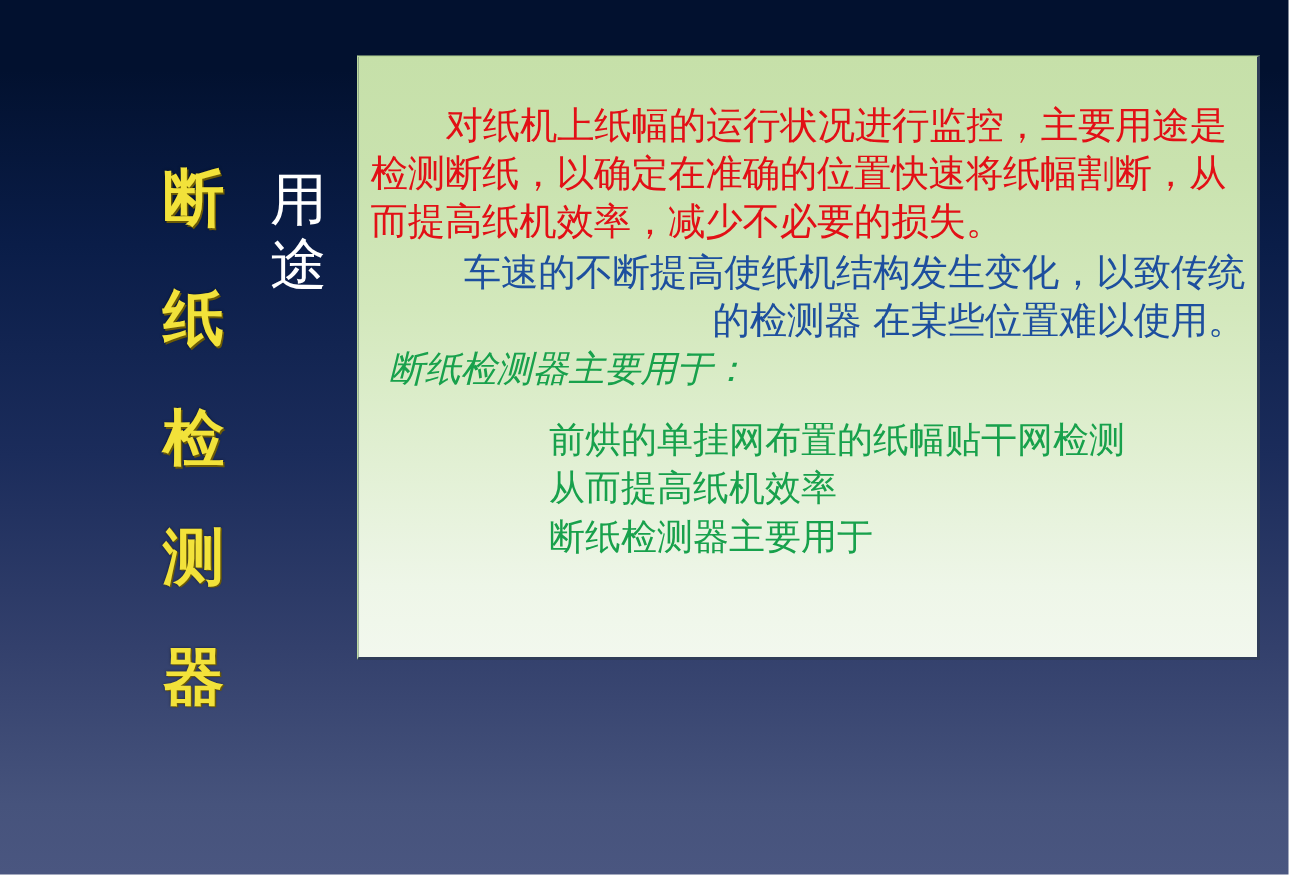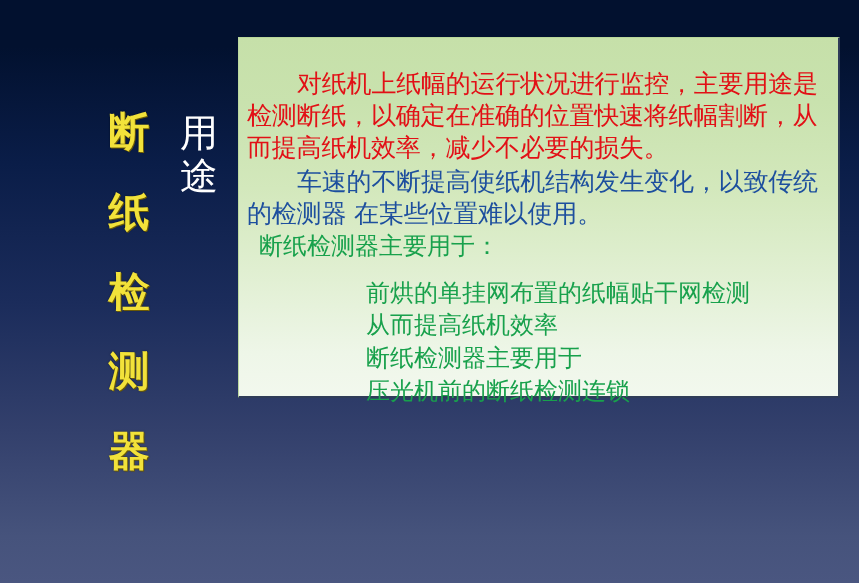--- a/index.html
+++ b/index.html
@@ -65,21 +65,21 @@
     text-align: center;
   }
   #subtitle .st-char { display: block; }
 
   
   #content-panel {
     position: absolute;
     left: 238px;
     top: 37px;
     width: 602px;
-    height: 361px;
+    height: 403px;
     background: linear-gradient(to bottom,
         #c6e0a9 0%,
         #c9e2ae 18%,
         #d3e8bc 42%,
         #e2f0d4 68%,
         #eef6e8 88%,
         #f2f8ee 100%);
     border-top: 1px solid #b9d79a;
     border-left: 1px solid #bcd9a0;
     border-right: 2px solid #2f3c58;
@@ -104,27 +104,29 @@
     letter-spacing: -0.2px;
     margin-bottom: 2px;
   }
 
   #para-speed {
     color: #1d4f9e;
     font-size: 25px;
     text-indent: 50px;
     letter-spacing: -0.2px;
     margin-bottom: 1px;
+    text-align: right;
   }
 
   #para-uses-head {
     color: #18a14c;
     font-size: 24px;
     padding-left: 12px;
     margin-bottom: 13px;
+    font-style: italic;
   }
 
   #uses-list {
     list-style: none;
     margin: 15px;
     padding: 0 0 0 104px;
     color: #18a14c;
     font-family: "DejaVu Sans", sans-serif;
     font-size: 24px;
     line-height: 1.36;
@@ -154,17 +156,16 @@
     <p class="para" id="para-purpose">对纸机上纸幅的运行状况进行监控，主要用途是检测断纸，以确定在准确的位置快速将纸幅割断，从而提高纸机效率，减少不必要的损失。</p>
 
     <p class="para" id="para-speed">车速的不断提高使纸机结构发生变化，以致传统的检测器 在某些位置难以使用。</p>
 
     <p class="para" id="para-uses-head">断纸检测器主要用于：</p>
 
     <ul id="uses-list">
       <li>前烘的单挂网布置的纸幅贴干网检测</li>
       <li>从而提高纸机效率</li>
       <li>断纸检测器主要用于</li>
-      <li>压光机前的断纸检测连锁</li>
     </ul>
 
   </div>
 </div>
 
 </body></html>

